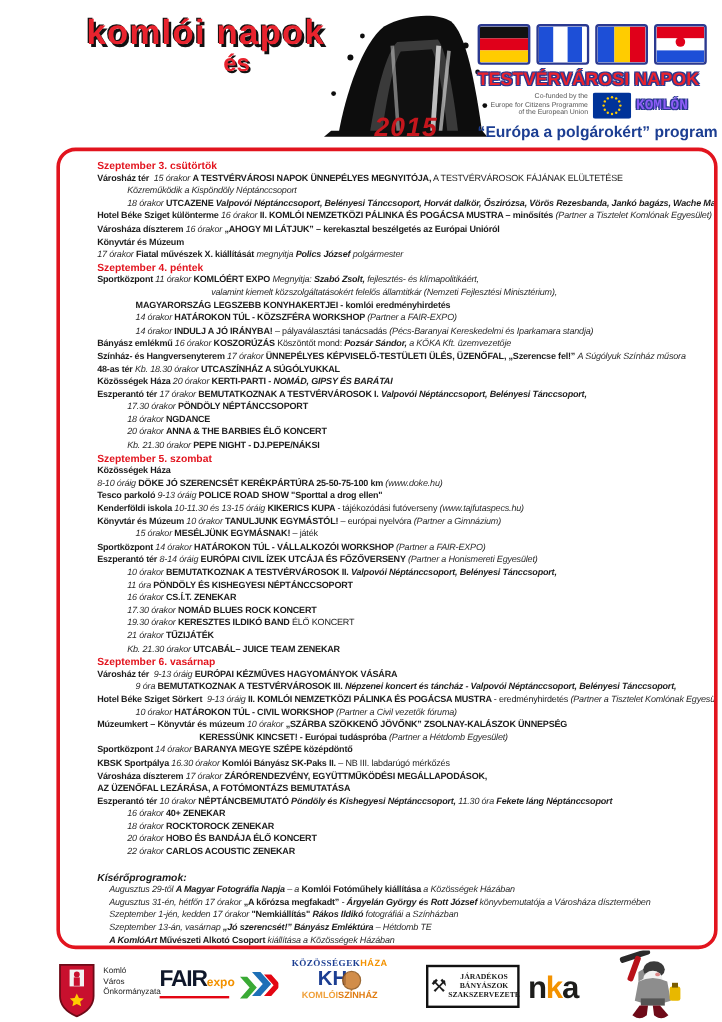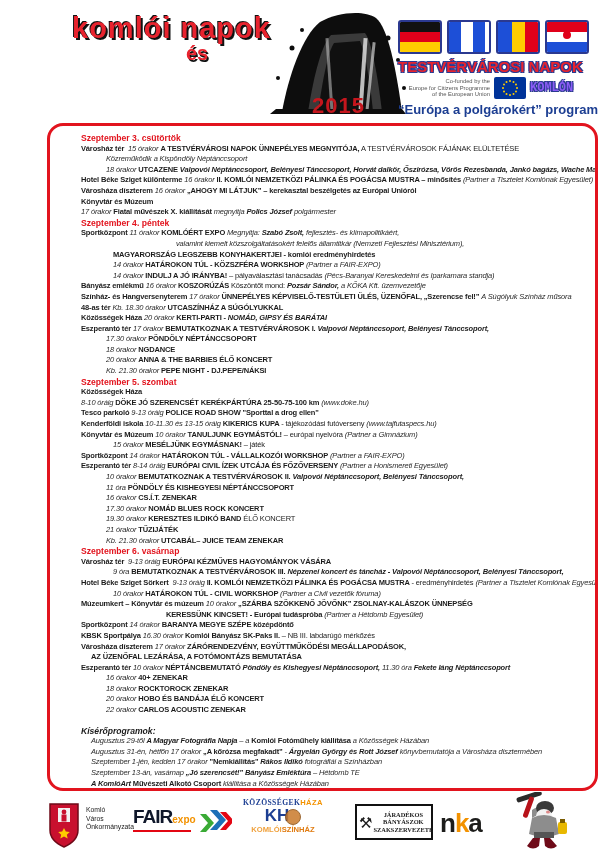--- a/index.html
+++ b/index.html
@@ -7,21 +7,21 @@
         font-family:"Liberation Sans",sans-serif;color:#1b1b1b;}
   
   .hdr{position:absolute;left:0;top:0;width:556px;height:123px;}
   .t1{position:absolute;left:72px;top:12px;font-size:29px;font-weight:bold;letter-spacing:1px;
       color:#e8232e;text-shadow:2px 2px 0 #111,-1px -1px 0 #111;white-space:nowrap;}
   .t2{position:absolute;left:186px;top:42px;font-size:20px;font-weight:bold;color:#e8232e;
       text-shadow:1.5px 1.5px 0 #111;}
   .t3{position:absolute;left:50px;top:52px;font-size:41px;font-weight:bold;letter-spacing:1px;
       color:#e8232e;text-shadow:3px 3px 0 #111,-1px -1px 0 #111;white-space:nowrap;}
   .year{position:absolute;left:312px;top:93px;font-size:22px;font-weight:bold;color:#c5161d;
-        letter-spacing:1px;}
+        font-style:italic;letter-spacing:1px;}
   .mine{position:absolute;left:268px;top:8px;}
   .hdr-right{position:absolute;left:398px;top:20px;width:200px;}
   .flags{display:flex;gap:5px;height:35px;}
   .flag{width:44px;height:34px;border:2px solid #2b3990;border-radius:3px;overflow:hidden;box-sizing:border-box;}
   .banner1{margin-top:3px;font-size:15px;font-weight:bold;letter-spacing:0px;color:#e8232e;
            text-shadow:1px 1px 0 #2b3990,-1px -1px 0 #2b3990,1px -1px 0 #2b3990,-1px 1px 0 #2b3990;
            white-space:nowrap;}
   .midrow{display:flex;align-items:center;margin-top:2px;gap:4px;}
   .cofund{width:92px;text-align:right;font-size:5.8px;line-height:6.6px;color:#555;}
   .komlon{font-size:12px;font-weight:bold;color:#8b5cf6;
@@ -195,21 +195,21 @@
         <div class="sec-h">Szeptember 6. vasárnap</div>
         <div class="ln" style="padding-left: 0px;"><span class="sg-b">Városház tér</span><span class="sg-n">&nbsp; </span><span class="sg-i">9-13 óráig </span><span class="sg-b">EURÓPAI KÉZMŰVES HAGYOMÁNYOK VÁSÁRA</span></div>
         <div class="ln" style="padding-left: 32px;"><span class="sg-i">9 óra </span><span class="sg-b">BEMUTATKOZNAK A TESTVÉRVÁROSOK III. </span><span class="sg-bi">Népzenei koncert és táncház - Valpovói Néptánccsoport, Belényesi Tánccsoport,</span></div>
         <div class="ln" style="padding-left: 0px;"><span class="sg-b">Hotel Béke Sziget Sörkert</span><span class="sg-n">&nbsp; </span><span class="sg-i">9-13 óráig </span><span class="sg-b">II. KOMLÓI NEMZETKÖZI PÁLINKA ÉS POGÁCSA MUSTRA </span><span class="sg-n">- eredményhirdetés </span><span class="sg-i">(Partner a Tisztelet Komlónak Egyesület)</span></div>
         <div class="ln" style="padding-left: 32px;"><span class="sg-i">10 órakor </span><span class="sg-b">HATÁROKON TÚL - CIVIL WORKSHOP </span><span class="sg-i">(Partner a Civil vezetők fóruma)</span></div>
         <div class="ln" style="padding-left: 0px;"><span class="sg-b">Múzeumkert – Könyvtár és múzeum </span><span class="sg-i">10 órakor </span><span class="sg-b">„SZÁRBA SZÖKKENŐ JÖVŐNK” ZSOLNAY-KALÁSZOK ÜNNEPSÉG</span></div>
         <div class="ln" style="padding-left: 85px;"><span class="sg-b">KERESSÜNK KINCSET! - Európai tudáspróba </span><span class="sg-i">(Partner a Hétdomb Egyesület)</span></div>
         <div class="ln" style="padding-left: 0px;"><span class="sg-b">Sportközpont </span><span class="sg-i">14 órakor </span><span class="sg-b">BARANYA MEGYE SZÉPE középdöntő</span></div>
         <div class="ln" style="padding-left: 0px;"><span class="sg-b">KBSK Sportpálya </span><span class="sg-i">16.30 órakor </span><span class="sg-b">Komlói Bányász SK-Paks II. </span><span class="sg-n">– NB III. labdarúgó mérkőzés</span></div>
         <div class="ln" style="padding-left: 0px;"><span class="sg-b">Városháza díszterem </span><span class="sg-i">17 órakor </span><span class="sg-b">ZÁRÓRENDEZVÉNY, EGYÜTTMŰKÖDÉSI MEGÁLLAPODÁSOK,</span></div>
-        <div class="ln" style="padding-left: 0px; margin-left: 10px;"><span class="sg-b">AZ ÜZENŐFAL LEZÁRÁSA, A FOTÓMONTÁZS BEMUTATÁSA</span></div>
+        <div class="ln" style="padding-left: 0px;"><span class="sg-b">AZ ÜZENŐFAL LEZÁRÁSA, A FOTÓMONTÁZS BEMUTATÁSA</span></div>
         <div class="ln" style="padding-left: 0px;"><span class="sg-b">Eszperantó tér </span><span class="sg-i">10 órakor </span><span class="sg-b">NÉPTÁNCBEMUTATÓ </span><span class="sg-bi">Pöndöly és Kishegyesi Néptánccsoport, </span><span class="sg-i">11.30 óra </span><span class="sg-bi">Fekete láng Néptánccsoport</span></div>
         <div class="ln" style="padding-left: 25px;"><span class="sg-i">16 órakor </span><span class="sg-b">40+ ZENEKAR</span></div>
         <div class="ln" style="padding-left: 25px;"><span class="sg-i">18 órakor </span><span class="sg-b">ROCKTOROCK ZENEKAR</span></div>
         <div class="ln" style="padding-left: 25px;"><span class="sg-i">20 órakor </span><span class="sg-b">HOBO ÉS BANDÁJA ÉLŐ KONCERT</span></div>
         <div class="ln" style="padding-left: 25px;"><span class="sg-i">22 órakor </span><span class="sg-b">CARLOS ACOUSTIC ZENEKAR</span></div>
         <div class="sec-h dark" style="margin-top: 10px;">Kísérőprogramok:</div>
         <div class="ln" style="padding-left: 10px;"><span class="sg-i">Augusztus 29-től </span><span class="sg-bi">A Magyar Fotográfia Napja </span><span class="sg-i">– a </span><span class="sg-b">Komlói Fotóműhely kiállítása </span><span class="sg-i">a Közösségek Házában</span></div>
         <div class="ln" style="padding-left: 10px;"><span class="sg-i">Augusztus 31-én, hétfőn 17 órakor </span><span class="sg-b">„A kőrózsa megfakadt” </span><span class="sg-i">- </span><span class="sg-bi">Árgyelán György és Rott József </span><span class="sg-i">könyvbemutatója a Városháza dísztermében</span></div>
         <div class="ln" style="padding-left: 10px;"><span class="sg-i">Szeptember 1-jén, kedden 17 órakor </span><span class="sg-b">"Nemkiállítás" </span><span class="sg-bi">Rákos Ildikó </span><span class="sg-i">fotográfiái a Színházban</span></div>
         <div class="ln" style="padding-left: 10px;"><span class="sg-i">Szeptember 13-án, vasárnap </span><span class="sg-bi">„Jó szerencsét!” Bányász Emléktúra </span><span class="sg-i">– Hétdomb TE</span></div>

